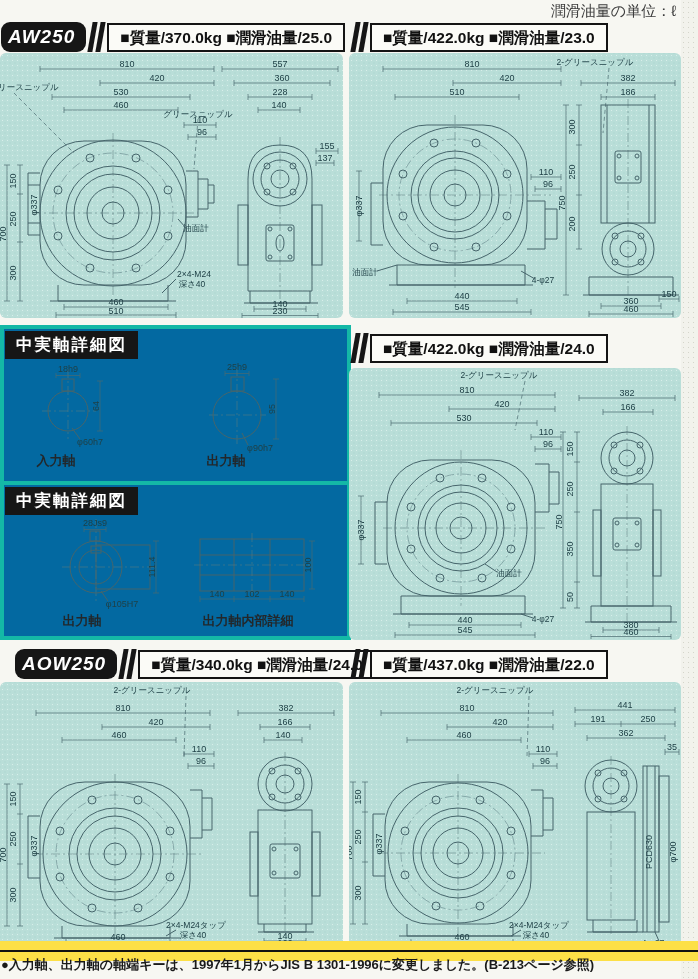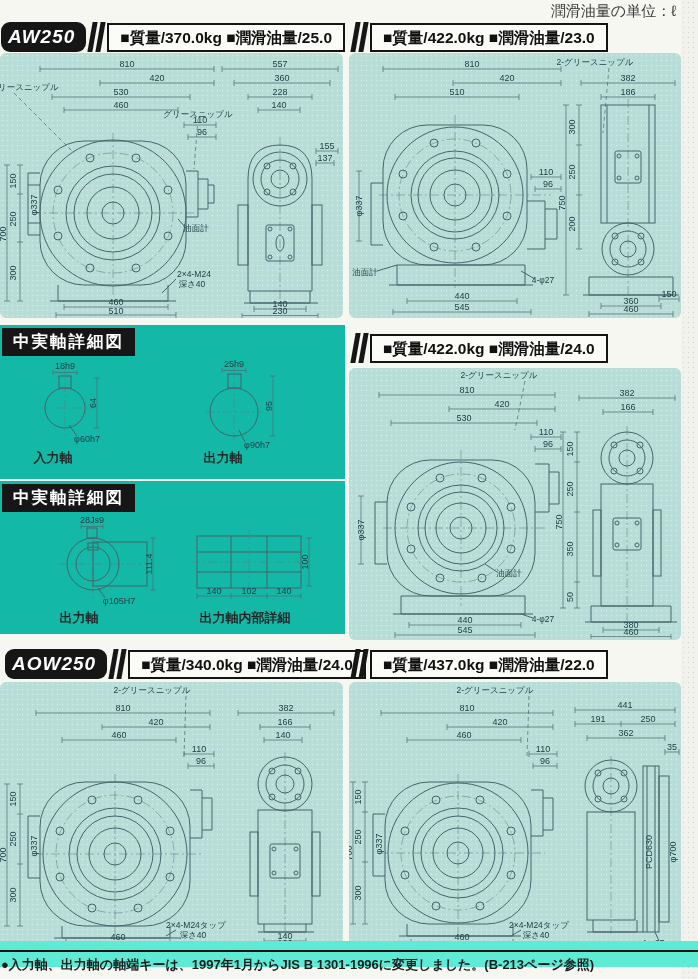--- a/index.html
+++ b/index.html
@@ -12,24 +12,24 @@
   .hdr-name{background:#161616;color:#fff;font-style:italic;font-weight:bold;font-size:19px;
         line-height:30px;padding:0 11px 0 7px;letter-spacing:1px;border-radius:9px}
   .hdr-bars{display:flex;margin:0 4px;gap:3px}
   .hdr-bars i{display:block;width:5px;background:#161616;transform:skewX(-10deg)}
   .hdr-spec{background:#fbfbf7;border:2px solid #141414;font-weight:bold;font-size:15.5px;
         line-height:23px;padding:1px 11px;white-space:nowrap;color:#111;align-self:center}
   .tpanel{position:absolute;border-radius:6px;background-color:#b9ded8;
         background-image:radial-gradient(#d8eeea 18%,transparent 19%),
                          radial-gradient(#a3d2cb 18%,transparent 19%);
         background-size:5px 5px;background-position:0 0,2.5px 2.5px}
-  .wpanel{position:absolute;background:#14b8a6;border:1px solid #14b8a6;box-shadow:2px 2px 0 #dadf d3}
+  .wpanel{position:absolute;background:#0369a1;border:4px solid #14b8a6;box-shadow:2px 2px 0 #dadf d3}
   .dtl{position:absolute;left:1px;top:2px;background:#161616;color:#fff;font-weight:bold;
         font-size:16.5px;padding:3px 11px;letter-spacing:2px;z-index:3}
-  .footer{position:absolute;left:0;top:941px;width:698px;height:26px;background:#5eead4;z-index:4}
+  .footer{position:absolute;left:0;top:941px;width:698px;height:20px;background:#fde047;z-index:4}
   .footer .rule{height:2px;background:#111;margin-top:9px}
   .footer .txt{font-size:13px;font-weight:bold;color:#1a1a1a;margin:4px 0 0 1px}
   svg.dwg{position:absolute;left:0;top:0}
   .dwg .ln{stroke:#46656b;fill:none;stroke-width:1}
   .dwg .dim{stroke:#4a6a70;fill:none;stroke-width:.7}
   .dwg .cl{stroke:#5b7d82;fill:none;stroke-width:.55;stroke-dasharray:9 3 2 3}
   .dwg .dash{stroke:#4a6a70;fill:none;stroke-width:.7;stroke-dasharray:4 3}
   .dwg text{fill:#1f4046;font-size:9px;text-anchor:middle;font-family:"Liberation Sans","DejaVu Sans",sans-serif}
   .dwg text.jp{font-size:8.5px}
   .dwg text.lbl{font-size:13px;font-weight:bold;fill:#23272a}
@@ -56,21 +56,21 @@
       </div>
     <div class="hdr-spec"><span>■質量/422.0kg</span> <span>■潤滑油量/23.0</span></div>
   </div>
   <div class="hdr" style="left:349px;top:333px">
     <div class="hdr-bars">
         <i></i>
         <i></i>
       </div>
     <div class="hdr-spec"><span>■質量/422.0kg</span> <span>■潤滑油量/24.0</span></div>
   </div>
-  <div class="hdr" style="left:5px;top:649px">
+  <div class="hdr" style="left:15px;top:649px">
     <div class="hdr-name">AOW250</div>
     <div class="hdr-bars">
         <i></i>
         <i></i>
       </div>
     <div class="hdr-spec"><span>■質量/340.0kg</span> <span>■潤滑油量/24.0</span></div>
   </div>
   <div class="hdr" style="left:349px;top:649px">
     <div class="hdr-bars">
         <i></i>

